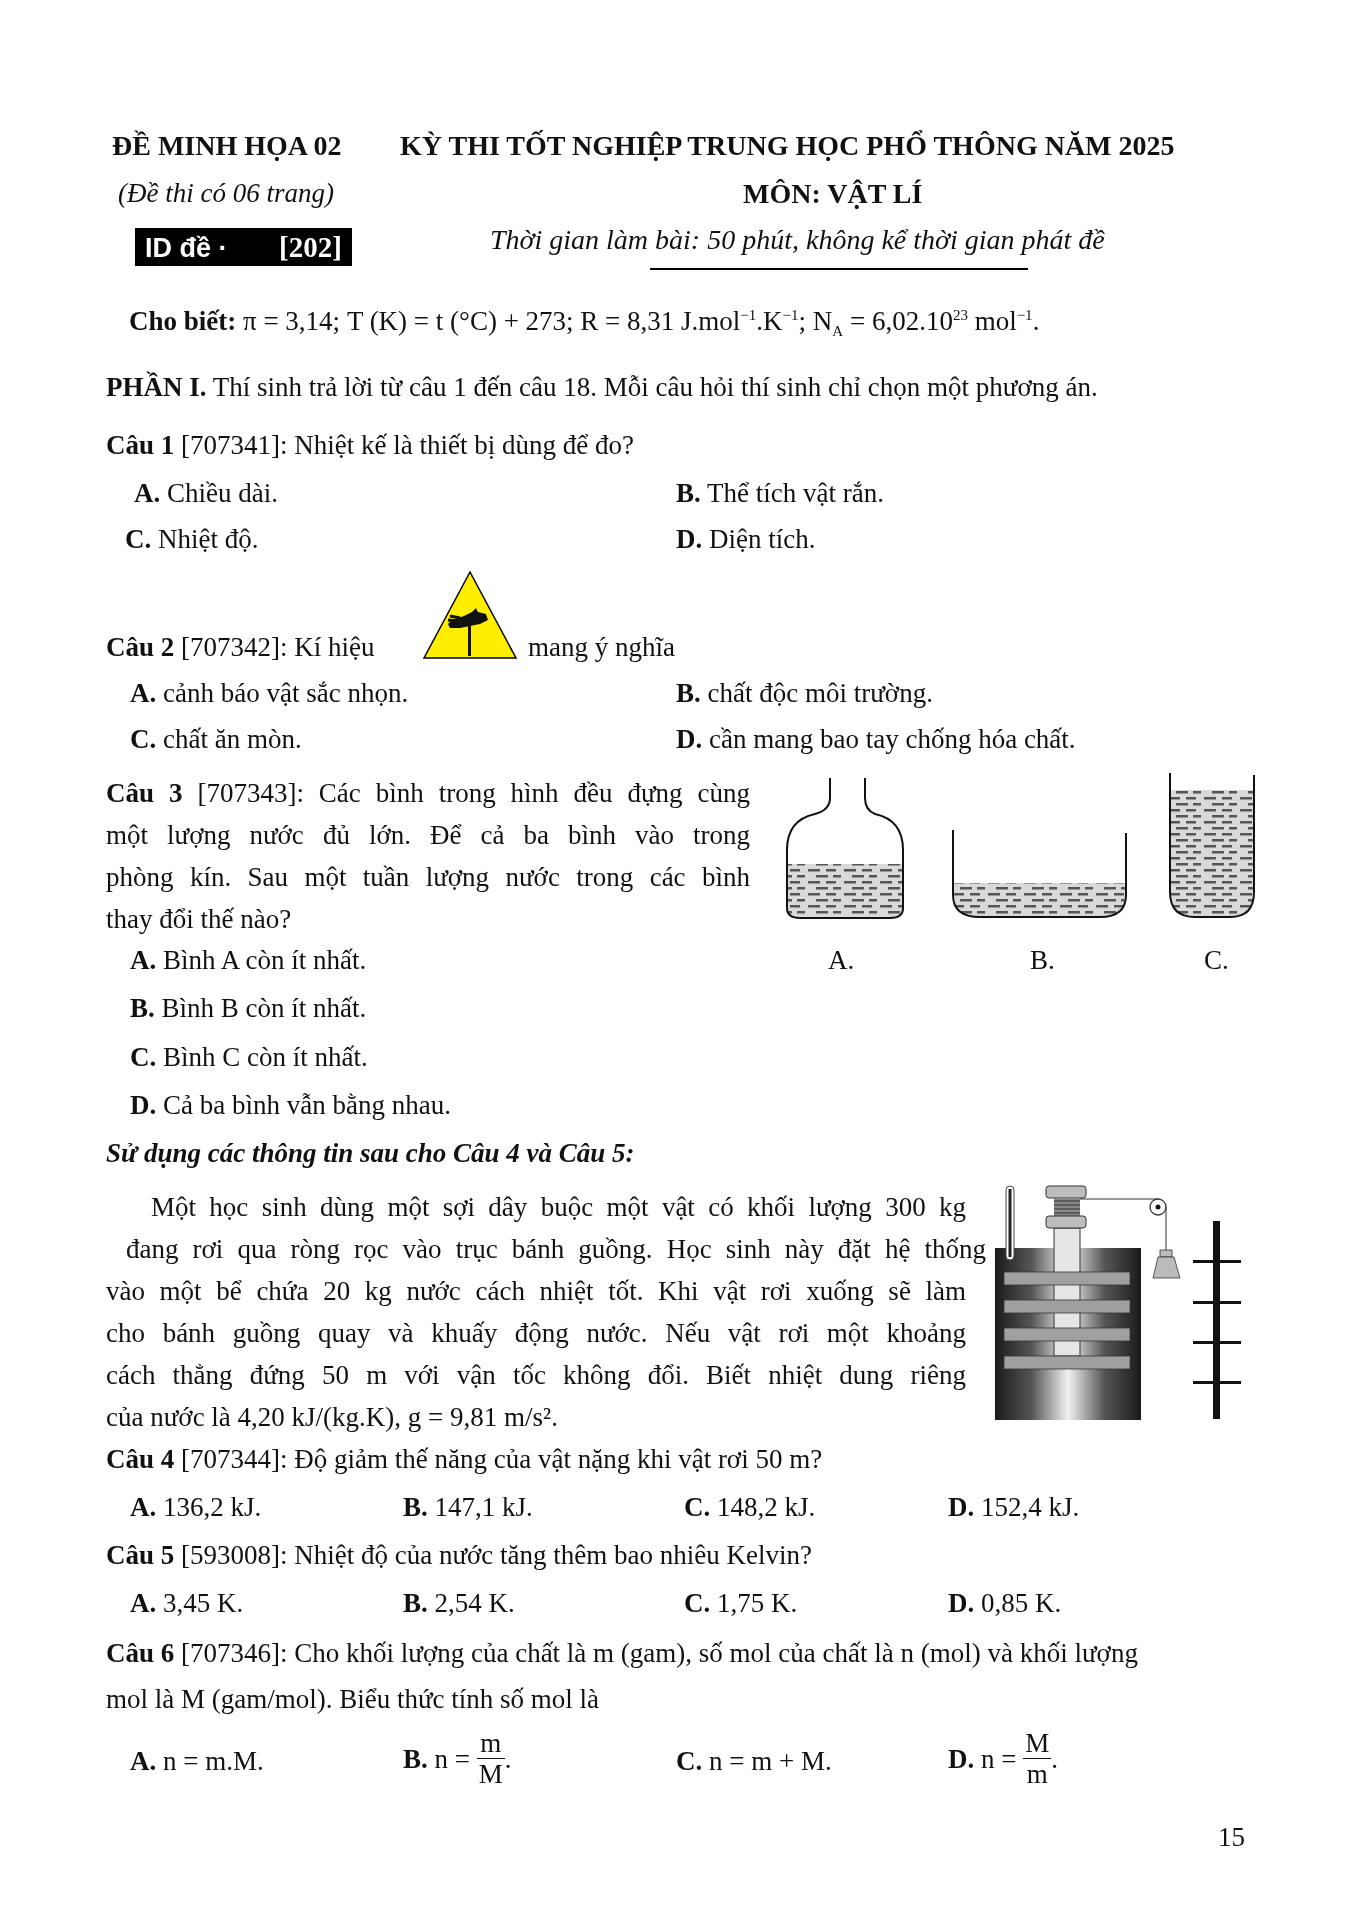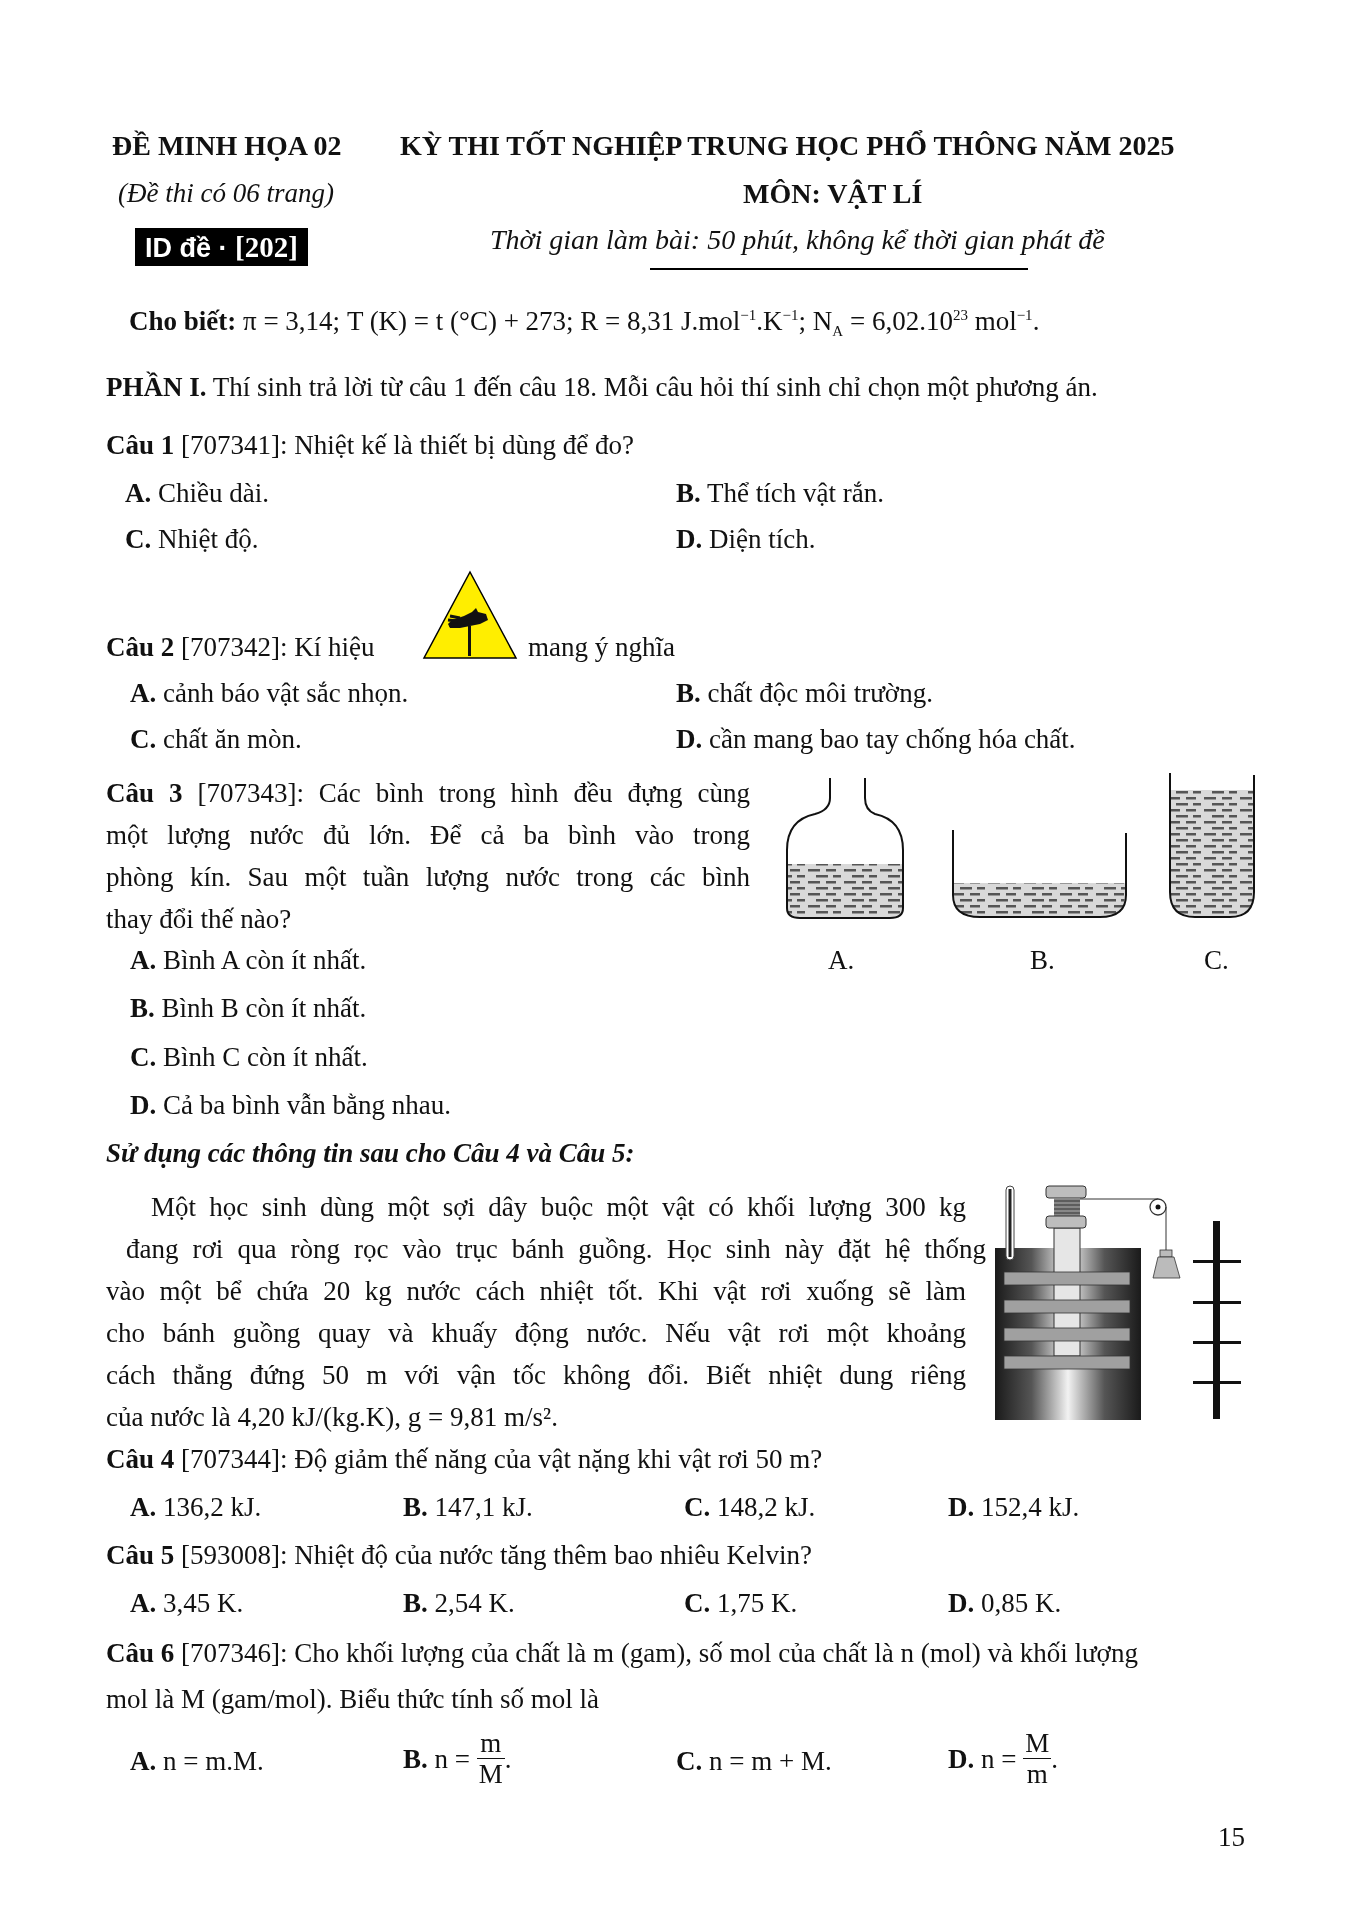--- a/index.html
+++ b/index.html
@@ -10,21 +10,21 @@
     }
     .abs { position: absolute; white-space: nowrap; }
     b, .b { font-weight: bold; }
     .it { font-style: italic; }
     .hdr { font-size: 28px; font-weight: bold; }
     .idbox {
       background: #000; color: #fff; font-weight: bold;
       font-family: "Liberation Sans", "DejaVu Sans", sans-serif;
       font-size: 27px; padding: 4px 10px 3px 10px; line-height: 30px;
     }
-    .idbox .num { font-family: "Liberation Serif", serif; font-size: 29px; }
+    .idbox .num { font-family: "Liberation Serif", serif; font-size: 29px; margin-left: 44px; }
     .underline-bar { position: absolute; height: 2px; background: #000; }
     .para { position: absolute; text-align: justify; text-align-last: justify; line-height: 42px; }
     .para.last { text-align-last: left; font-family: Liberation Serif, serif; }
     sup, sub { font-size: 15px; }
     .frac { display: inline-block; vertical-align: middle; text-align: center; line-height: 30px; }
     .frac .num-p { display: block; border-bottom: 1.5px solid #111; padding: 0 2px; }
     .frac .den-p { display: block; padding: 0 2px; }
     .fig-label { font-size: 27px; }
   </style>
 </head>
@@ -49,21 +49,21 @@
   <span><span>N</span><sub>A</sub><span> = 6,02.10</span><sup>23</sup><span> mol</span><sup>−1</sup><span>.</span></span>
 </div>
 
 <div class="abs" style="left:106px; top:372px;">
   <b>PHẦN I.</b><span> Thí sinh trả lời từ câu 1 đến câu 18. Mỗi câu hỏi thí sinh chỉ chọn một phương án.</span>
 </div>
 
 <div class="abs" style="left:106px; top:430px;">
   <b>Câu 1</b><span> [707341]</span><span>: Nhiệt kế là thiết bị dùng để đo?</span>
 </div>
-<div class="abs" style="left:125px; top:478px;"><b>A.</b><span> Chiều dài.</span></div>
+<div class="abs" style="left:134px; top:478px;"><b>A.</b><span> Chiều dài.</span></div>
 <div class="abs" style="left:676px; top:478px;"><b>B.</b><span> Thể tích vật rắn.</span></div>
 <div class="abs" style="left:125px; top:524px;"><b>C.</b><span> Nhiệt độ.</span></div>
 <div class="abs" style="left:676px; top:524px;"><b>D.</b><span> Diện tích.</span></div>
 
 <div class="abs" style="left:106px; top:632px;">
   <b>Câu 2</b><span> [707342]</span><span>: Kí hiệu</span>
 </div>
 <svg class="abs" style="left:420px; top:568px;" width="100" height="94" viewBox="0 0 100 94">
   <polygon points="50,4 96,90 4,90" fill="#ffee00" stroke="#000" stroke-width="1.5"></polygon>
   <path d="M32,52 L44,48 L52,44 L56,40 L58,44 L66,46 L68,52 L60,56 L50,58 L40,60 L30,60 L28,56 Z" fill="#111"></path>

